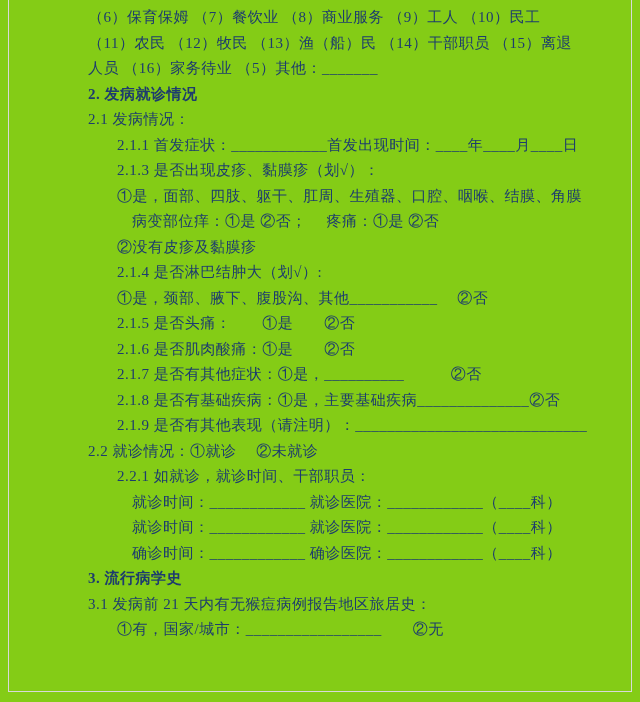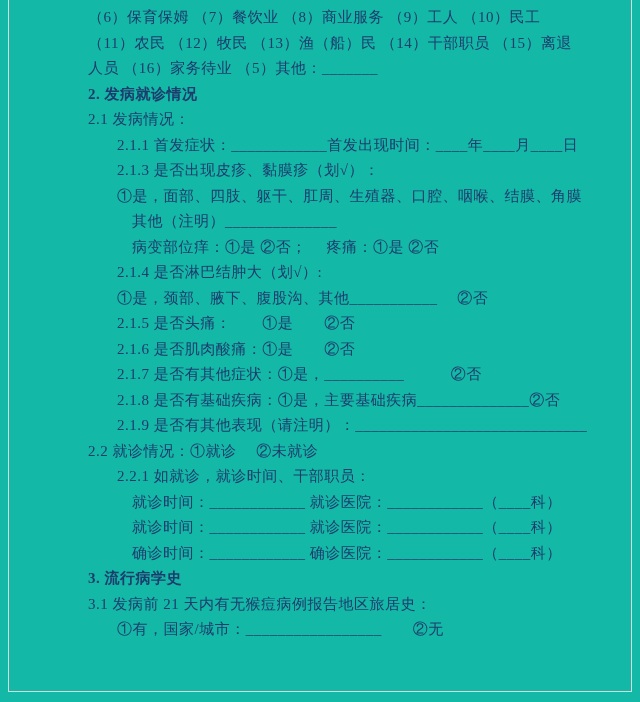--- a/index.html
+++ b/index.html
@@ -4,21 +4,21 @@
 <style>
   html, body {
     margin: 0;
     padding: 0;
     background: #ffffff;
   }
   .page {
     position: relative;
     width: 640px;
     height: 702px;
-    background: #14b8a6;
+    background: #84cc16;
     overflow: hidden;
     font-family: "Liberation Serif", "DejaVu Serif", serif;
   }
   
   .page-frame {
     position: absolute;
     left: 8px;
     right: 8px;
     top: -2px;
     bottom: 10px;
@@ -51,22 +51,22 @@
   <div class="page-frame"></div>
   <div class="content" style="color: rgb(29, 60, 110);">
       <div class="line indent-0">（6）保育保姆 （7）餐饮业 （8）商业服务 （9）工人 （10）民工</div>
       <div class="line indent-0">（11）农民 （12）牧民 （13）渔（船）民 （14）干部职员 （15）离退</div>
       <div class="line indent-0">人员 （16）家务待业 （5）其他：_______</div>
       <div class="line indent-0 bold">2. 发病就诊情况</div>
       <div class="line indent-0">2.1 发病情况：</div>
       <div class="line indent-1">2.1.1 首发症状：____________首发出现时间：____年____月____日</div>
       <div class="line indent-1">2.1.3 是否出现皮疹、黏膜疹（划√）：</div>
       <div class="line indent-1">①是，面部、四肢、躯干、肛周、生殖器、口腔、咽喉、结膜、角膜</div>
-      <div class="line indent-2">其他（注明）______________</div>
       <div class="line indent-2">病变部位痒：①是 ②否；　 疼痛：①是 ②否</div>
+      <div class="line indent-1">②没有皮疹及黏膜疹</div>
       <div class="line indent-1">2.1.4 是否淋巴结肿大（划√）:</div>
       <div class="line indent-1">①是，颈部、腋下、腹股沟、其他___________　 ②否</div>
       <div class="line indent-1">2.1.5 是否头痛：　　①是　　②否</div>
       <div class="line indent-1">2.1.6 是否肌肉酸痛：①是　　②否</div>
       <div class="line indent-1">2.1.7 是否有其他症状：①是，__________　　　②否</div>
       <div class="line indent-1">2.1.8 是否有基础疾病：①是，主要基础疾病______________②否</div>
       <div class="line indent-1">2.1.9 是否有其他表现（请注明）：_____________________________</div>
       <div class="line indent-0">2.2 就诊情况：①就诊　 ②未就诊</div>
       <div class="line indent-1">2.2.1 如就诊，就诊时间、干部职员：</div>
       <div class="line indent-2">就诊时间：____________ 就诊医院：____________（____科）</div>

